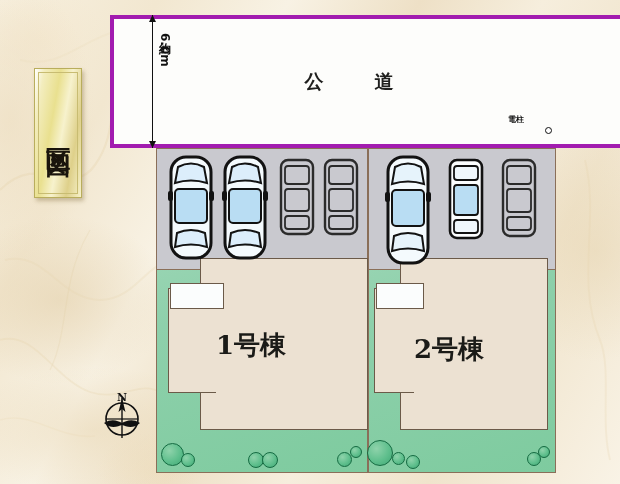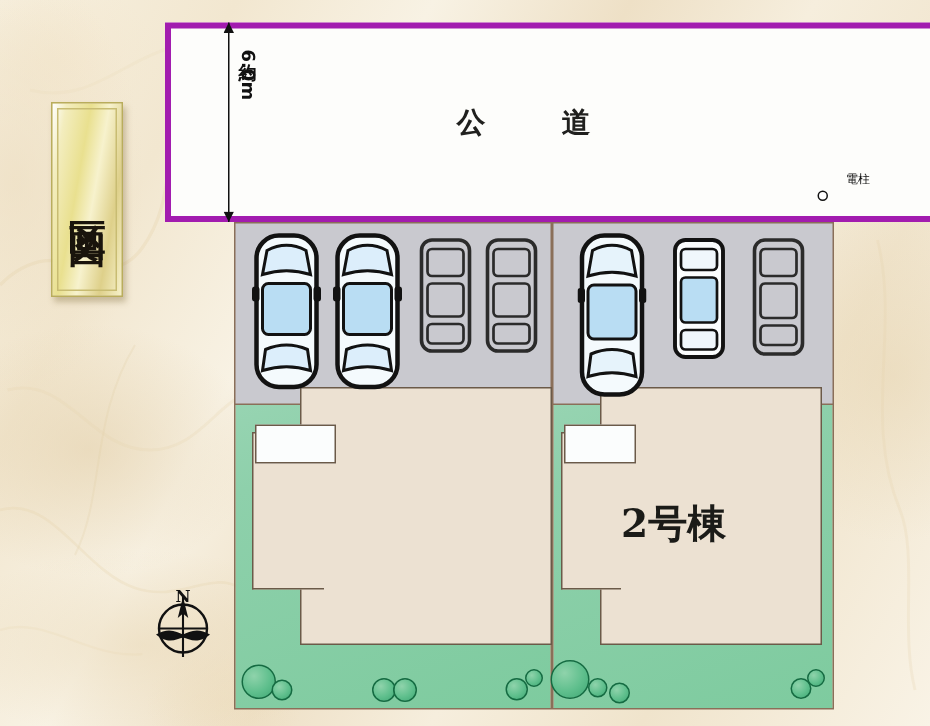--- a/index.html
+++ b/index.html
@@ -67,23 +67,23 @@
   .dim-line::after{bottom:0;transform:rotate(180deg);}
   .dim-text{
     position:absolute;left:156px;top:33px;
     writing-mode:vertical-rl;text-orientation:mixed;
     font-family:"DejaVu Sans","Liberation Sans",sans-serif;
     font-size:12px;font-weight:bold;color:#111;letter-spacing:0px;
     white-space:nowrap;
   }
 
   .pole-label{
-    position:absolute;left:564px;top:114px;
+    position:absolute;left:508px;top:114px;
     font-family:"DejaVu Sans","Liberation Sans",sans-serif;
-    font-size:8px;font-weight:normal;color:#111;letter-spacing:0;white-space:nowrap;
+    font-size:8px;font-weight:bold;color:#111;letter-spacing:0;white-space:nowrap;
   }
   .pole-dot{
     position:absolute;left:545px;top:127px;width:7px;height:7px;
     border:1.6px solid #111;border-radius:50%;background:#fff;box-sizing:border-box;
   }
 
   
   .lot{position:absolute;box-sizing:border-box;}
   .lot-green{
     background:linear-gradient(160deg,#a9dcbf 0%,#8ed0ab 45%,#7ecb9f 100%);
@@ -147,20 +147,21 @@
   <div class="pole-label">電柱</div>
   <div class="pole-dot"></div>
 
   <div class="lot lot-green" style="left:156px;top:148px;width:212px;height:325px;"></div>
 
   <div class="parking" style="left:156px;top:148px;width:212px;height:122px;"></div>
 
   <div class="house" style="left:200px;top:258px;width:168px;height:172px;"></div>
   <div class="house" style="left:168px;top:288px;width:48px;height:105px;border-right:none;"></div>
   <div class="porch" style="left:170px;top:283px;width:54px;height:26px;"></div>
+  <div class="house-label" style="left:216px;top:328px;">1号棟</div>
 
   <div class="lot lot-green" style="left:368px;top:148px;width:188px;height:325px;"></div>
 
   <div class="parking" style="left:368px;top:148px;width:188px;height:122px;"></div>
 
   <div class="house" style="left:400px;top:258px;width:148px;height:172px;"></div>
   <div class="house" style="left:374px;top:288px;width:40px;height:105px;border-right:none;"></div>
   <div class="porch" style="left:376px;top:283px;width:48px;height:26px;"></div>
   <div class="house-label" style="left:414px;top:332px;">2号棟</div>
 

